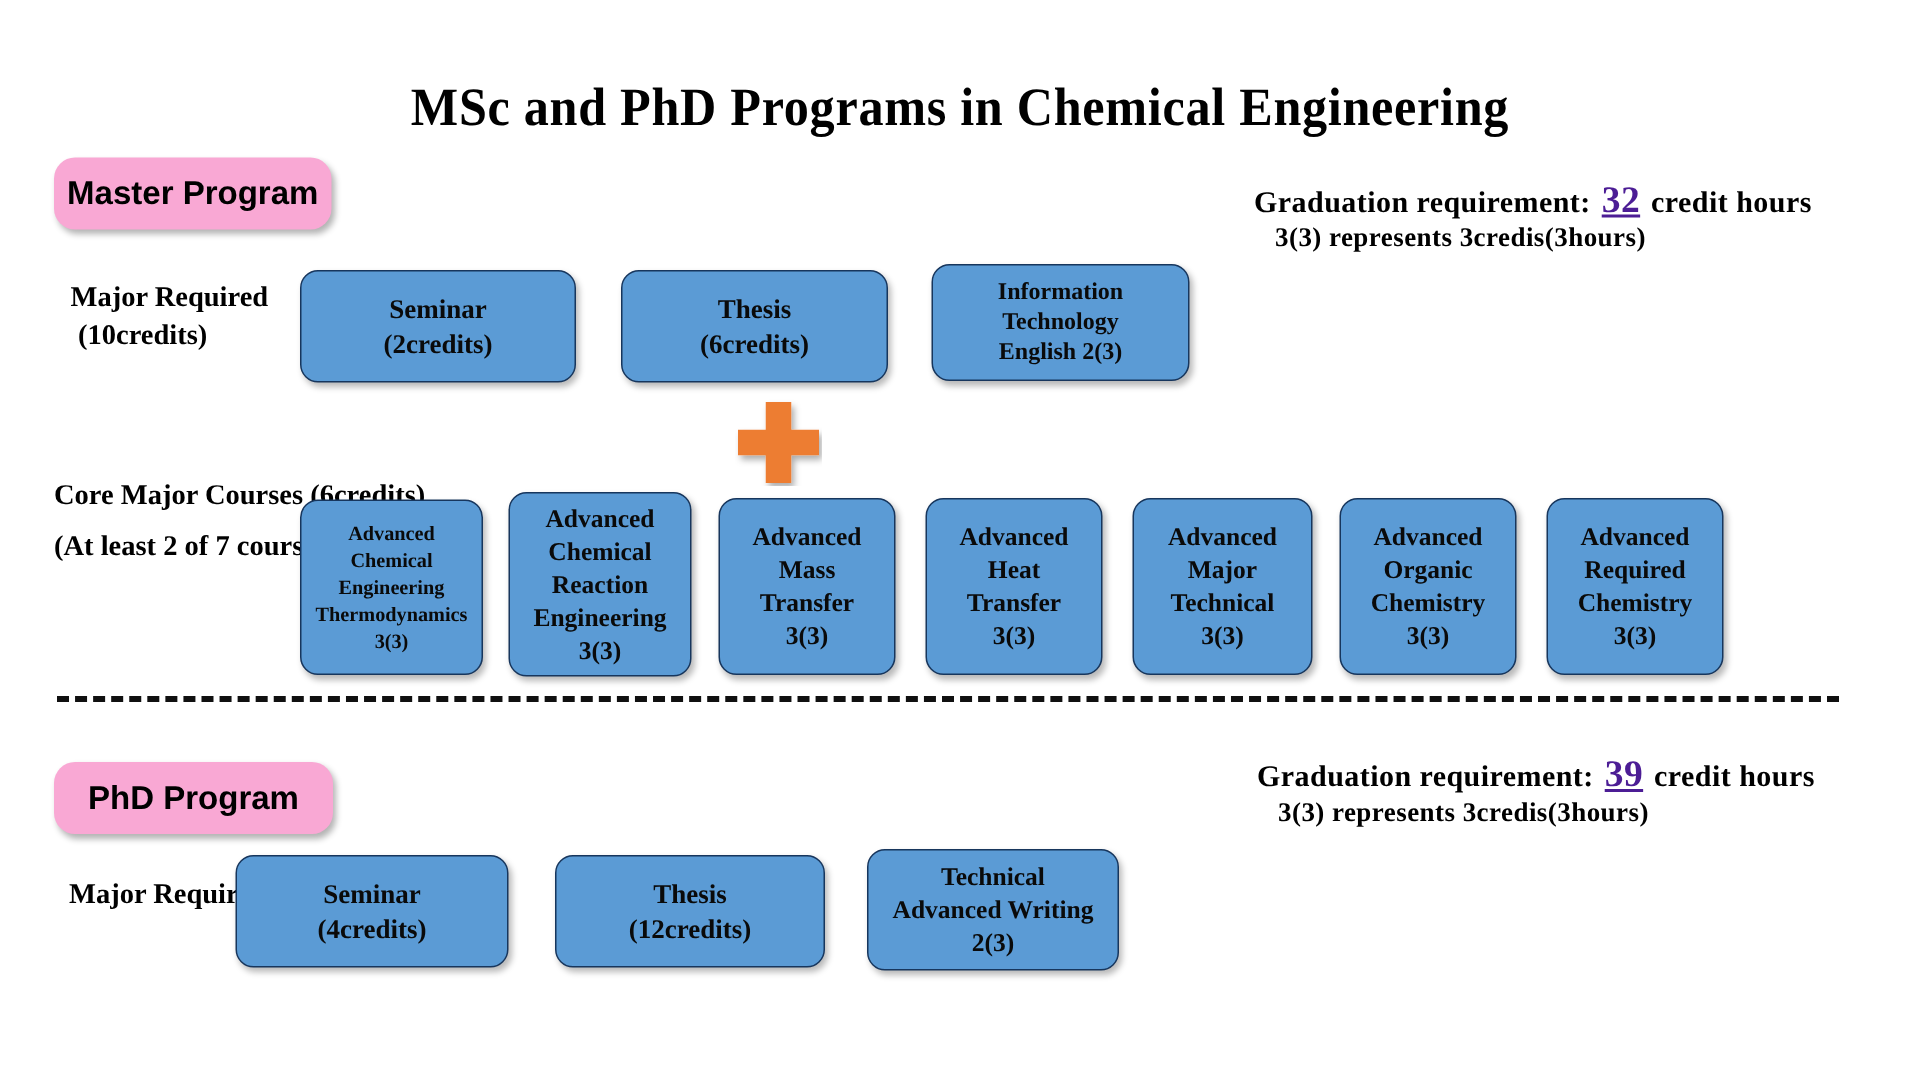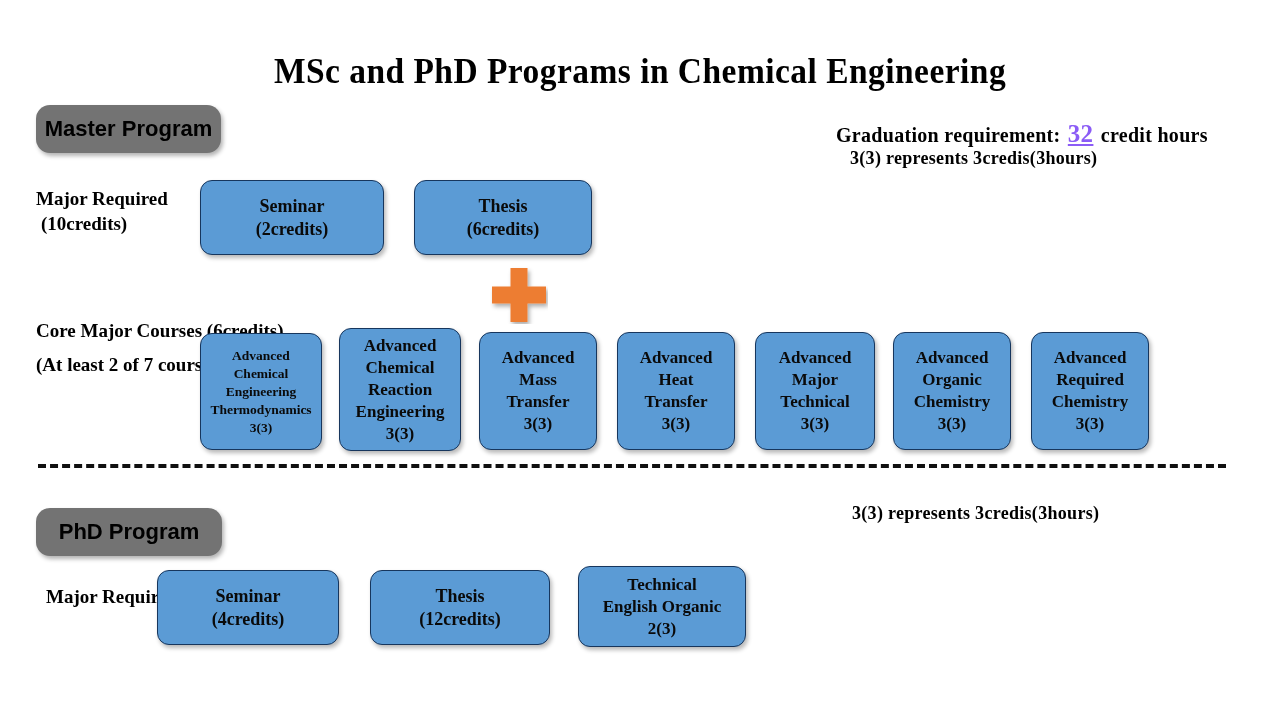--- a/index.html
+++ b/index.html
@@ -29,21 +29,21 @@
     font-size: 36px;
     letter-spacing: 0.5px;
     color: #000000;
     transform: scaleX(0.93);
     white-space: nowrap;
   }
 
   
   .program-badge {
     position: absolute;
-    background: #737373;
+    background: #f9a8d4;
     border-radius: 14px;
     box-shadow: 2px 3px 4px rgba(0,0,0,0.30);
     display: flex;
     align-items: center;
     justify-content: center;
     font-family: "Liberation Sans", sans-serif;
     font-weight: bold;
     font-size: 22px;
     color: #000000;
   }
@@ -63,38 +63,38 @@
   .grad-line-1 {
     font-size: 20px;
     letter-spacing: 0.3px;
   }
   .grad-line-2 {
     font-size: 18px;
     padding-left: 14px;
     letter-spacing: 0.3px;
   }
   .grad-number {
-    color: #8b5cf6;
+    color: #4c1d95;
     font-size: 25px;
     text-decoration: underline;
     text-underline-offset: 2px;
     padding: 0 2px;
   }
 
   
   .section-label {
     position: absolute;
     font-family: "Liberation Serif", serif;
     font-weight: bold;
     font-size: 19px;
     line-height: 25px;
     color: #000000;
     white-space: nowrap;
   }
-  #label-major-required-msc { left: 36px; top: 186px; }
+  #label-major-required-msc { left: 47px; top: 186px; }
   #label-core-major         { left: 36px; top: 318px; }
   #label-major-required-phd { left: 46px; top: 584px; }
   .label-indent { padding-left: 5px; display: block; }
   .label-gap { display: block; height: 9px; }
 
   
   .course-box {
     position: absolute;
     background: #5B9BD5;
     border: 1.6px solid #17365D;
@@ -167,20 +167,25 @@
   <div class="course-box sz-18" style="left:200px; top:180px; width:184px; height:75px;">
     <span class="ln">Seminar</span>
     <span class="ln">(2credits)</span>
   </div>
 
   <div class="course-box sz-18" style="left:414px; top:180px; width:178px; height:75px;">
     <span class="ln">Thesis</span>
     <span class="ln">(6credits)</span>
   </div>
 
+  <div class="course-box sz-16" style="left:621px; top:176px; width:172px; height:78px;">
+    <span class="ln">Information</span>
+    <span class="ln">Technology</span>
+    <span class="ln">English 2(3)</span>
+  </div>
 
   <div id="plus-icon">
     <svg width="58" height="58" viewBox="0 0 58 58" xmlns="http://www.w3.org/2000/svg">
       <defs>
         <filter id="plusShadow" x="-30%" y="-30%" width="180%" height="180%">
           <feDropShadow dx="2" dy="3" stdDeviation="2" flood-color="#000000" flood-opacity="0.32"></feDropShadow>
         </filter>
       </defs>
       <path d="M20.5 2 H37.5 V20.5 H56 V37.5 H37.5 V56 H20.5 V37.5 H2 V20.5 H20.5 Z" fill="#ED7D31" filter="url(#plusShadow)"></path>
     </svg>
@@ -246,20 +251,25 @@
     <span class="ln">3(3)</span>
   </div>
 
   <div id="divider"></div>
 
   <div class="program-badge" id="badge-phd">
     <span>PhD Program</span>
   </div>
 
   <div class="grad-block" id="grad-phd">
+    <div class="grad-line-1">
+      <span>Graduation  requirement:</span>
+      <span class="grad-number">39</span>
+      <span>credit hours</span>
+    </div>
     <div class="grad-line-2">3(3)  represents  3credis(3hours)</div>
   </div>
 
   <div class="section-label" id="label-major-required-phd">
     <span class="ln">Major</span>
     <span class="ln">Required</span>
     <span class="ln">(18credits)</span>
   </div>
 
   <div class="course-box sz-18" style="left:157px; top:570px; width:182px; height:75px;">
@@ -267,17 +277,17 @@
     <span class="ln">(4credits)</span>
   </div>
 
   <div class="course-box sz-18" style="left:370px; top:570px; width:180px; height:75px;">
     <span class="ln">Thesis</span>
     <span class="ln">(12credits)</span>
   </div>
 
   <div class="course-box sz-17" style="left:578px; top:566px; width:168px; height:81px;">
     <span class="ln">Technical</span>
-    <span class="ln">English  Organic</span>
+    <span class="ln">Advanced  Writing</span>
     <span class="ln">2(3)</span>
   </div>
 
 </div>
 
 </body></html>

